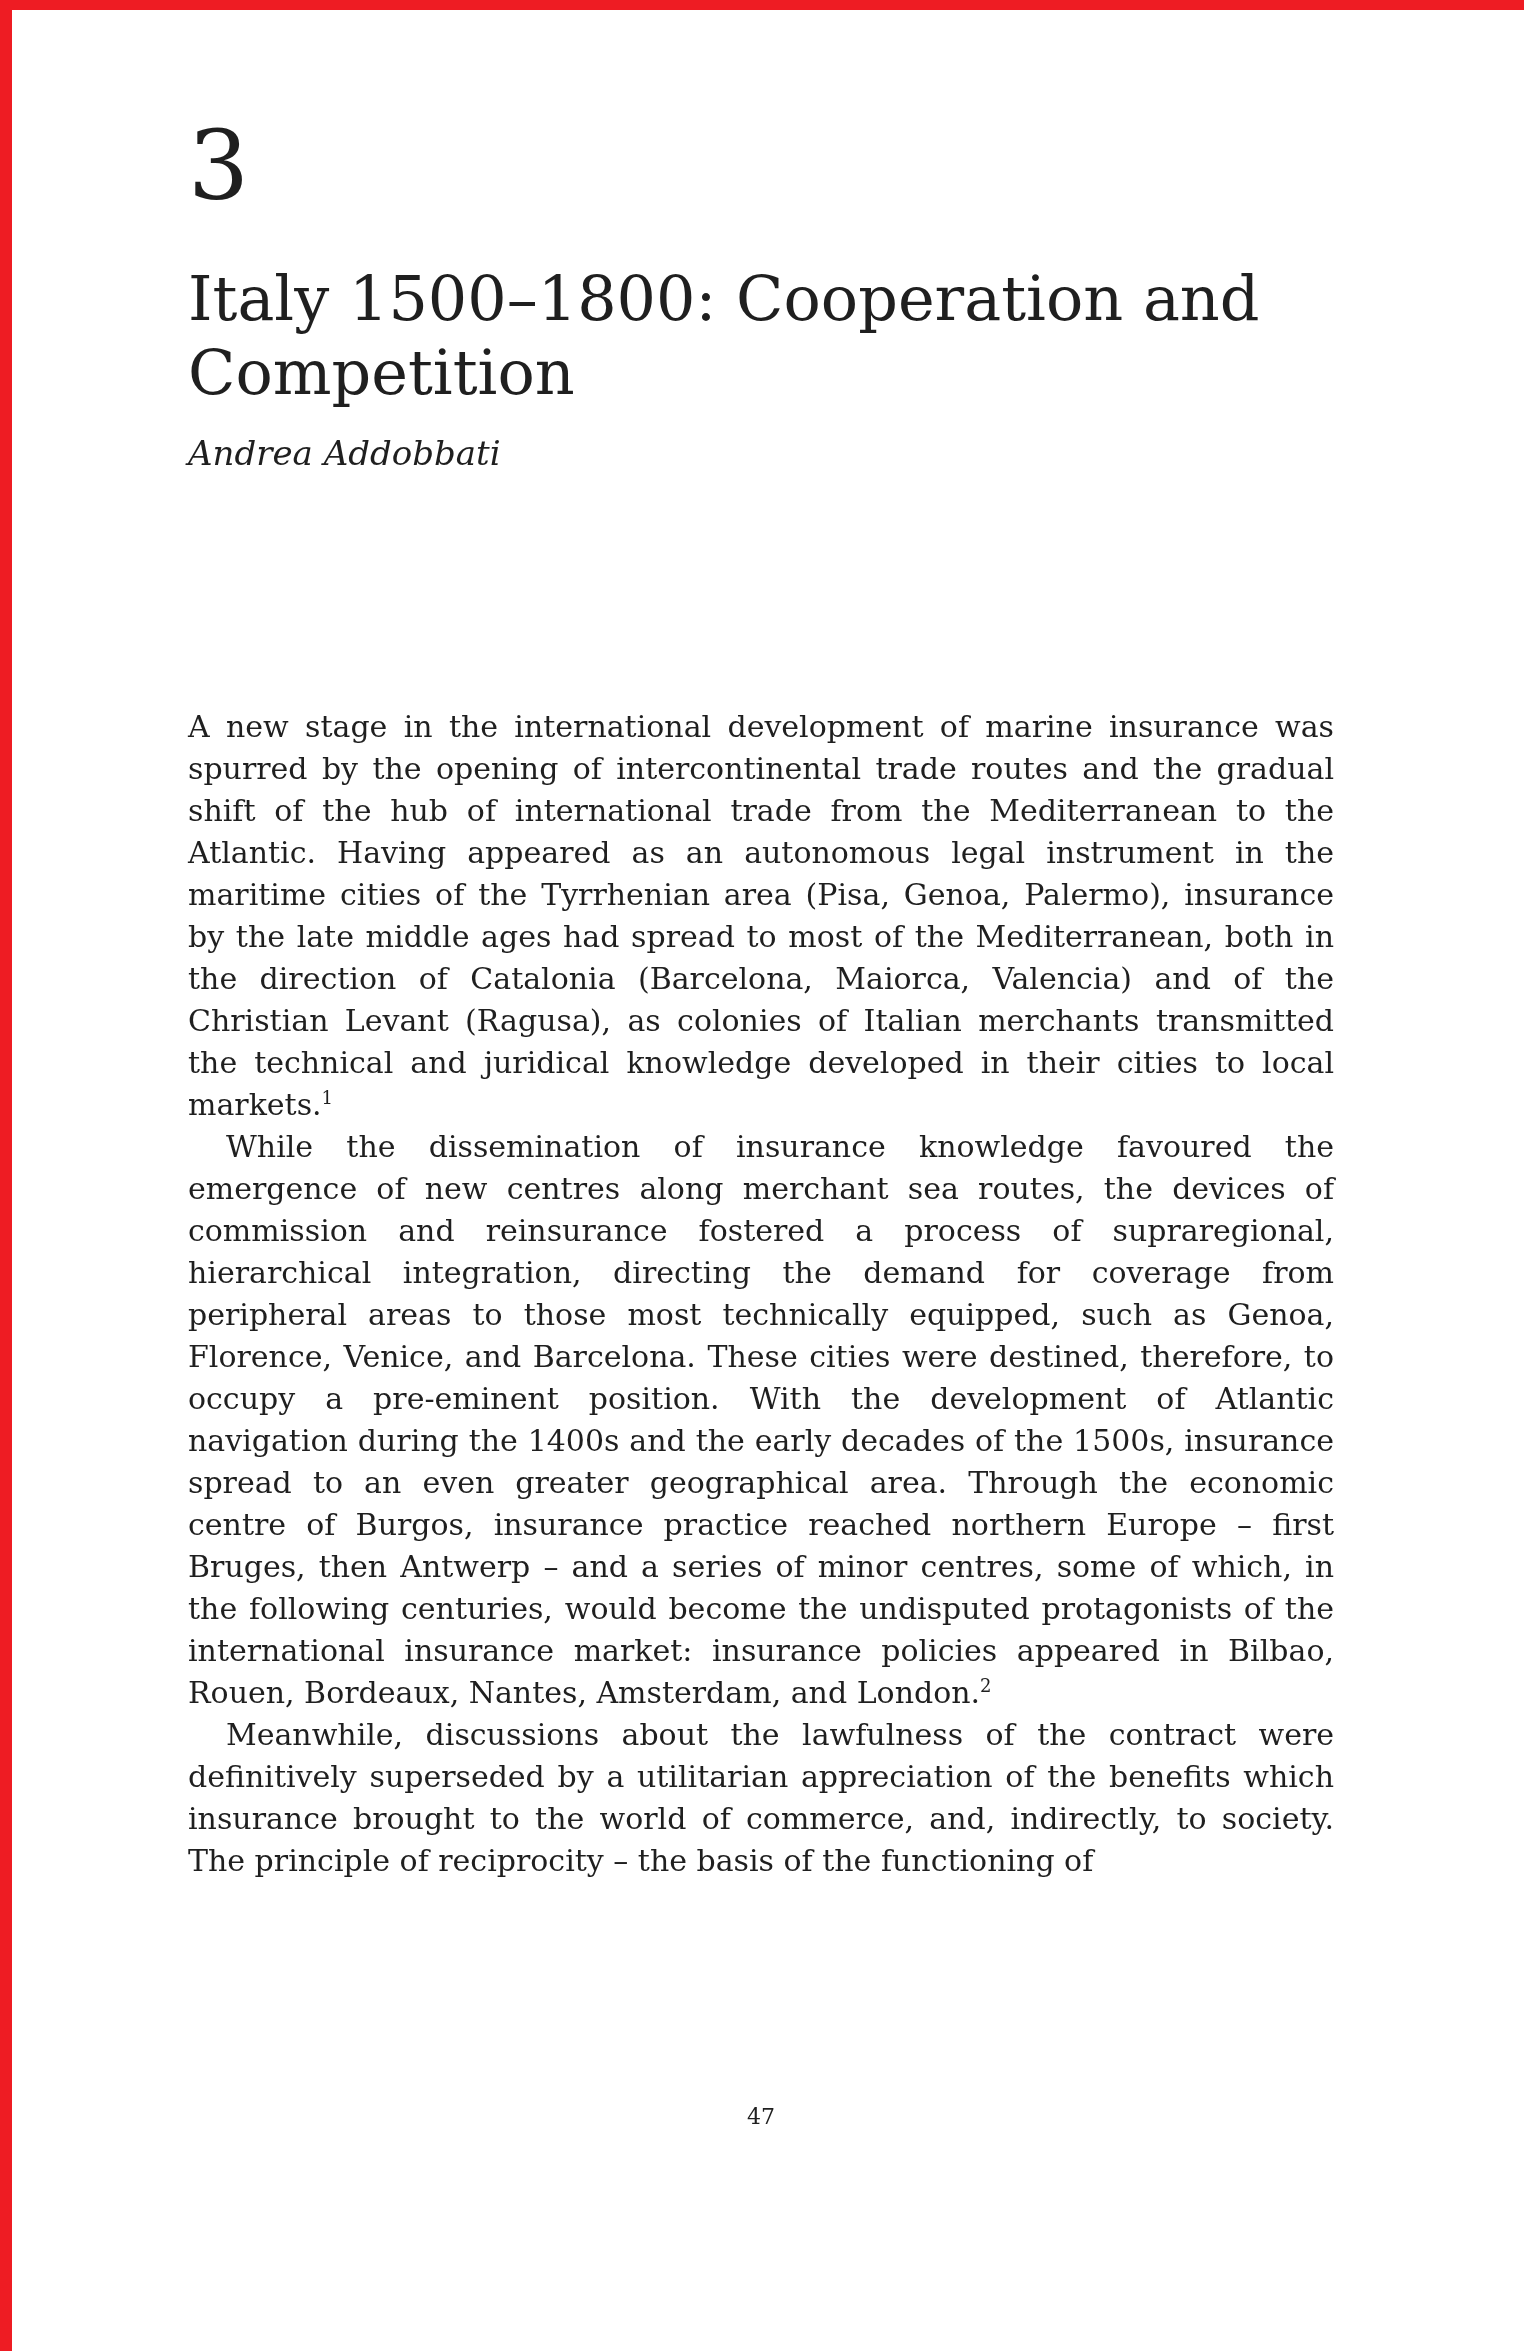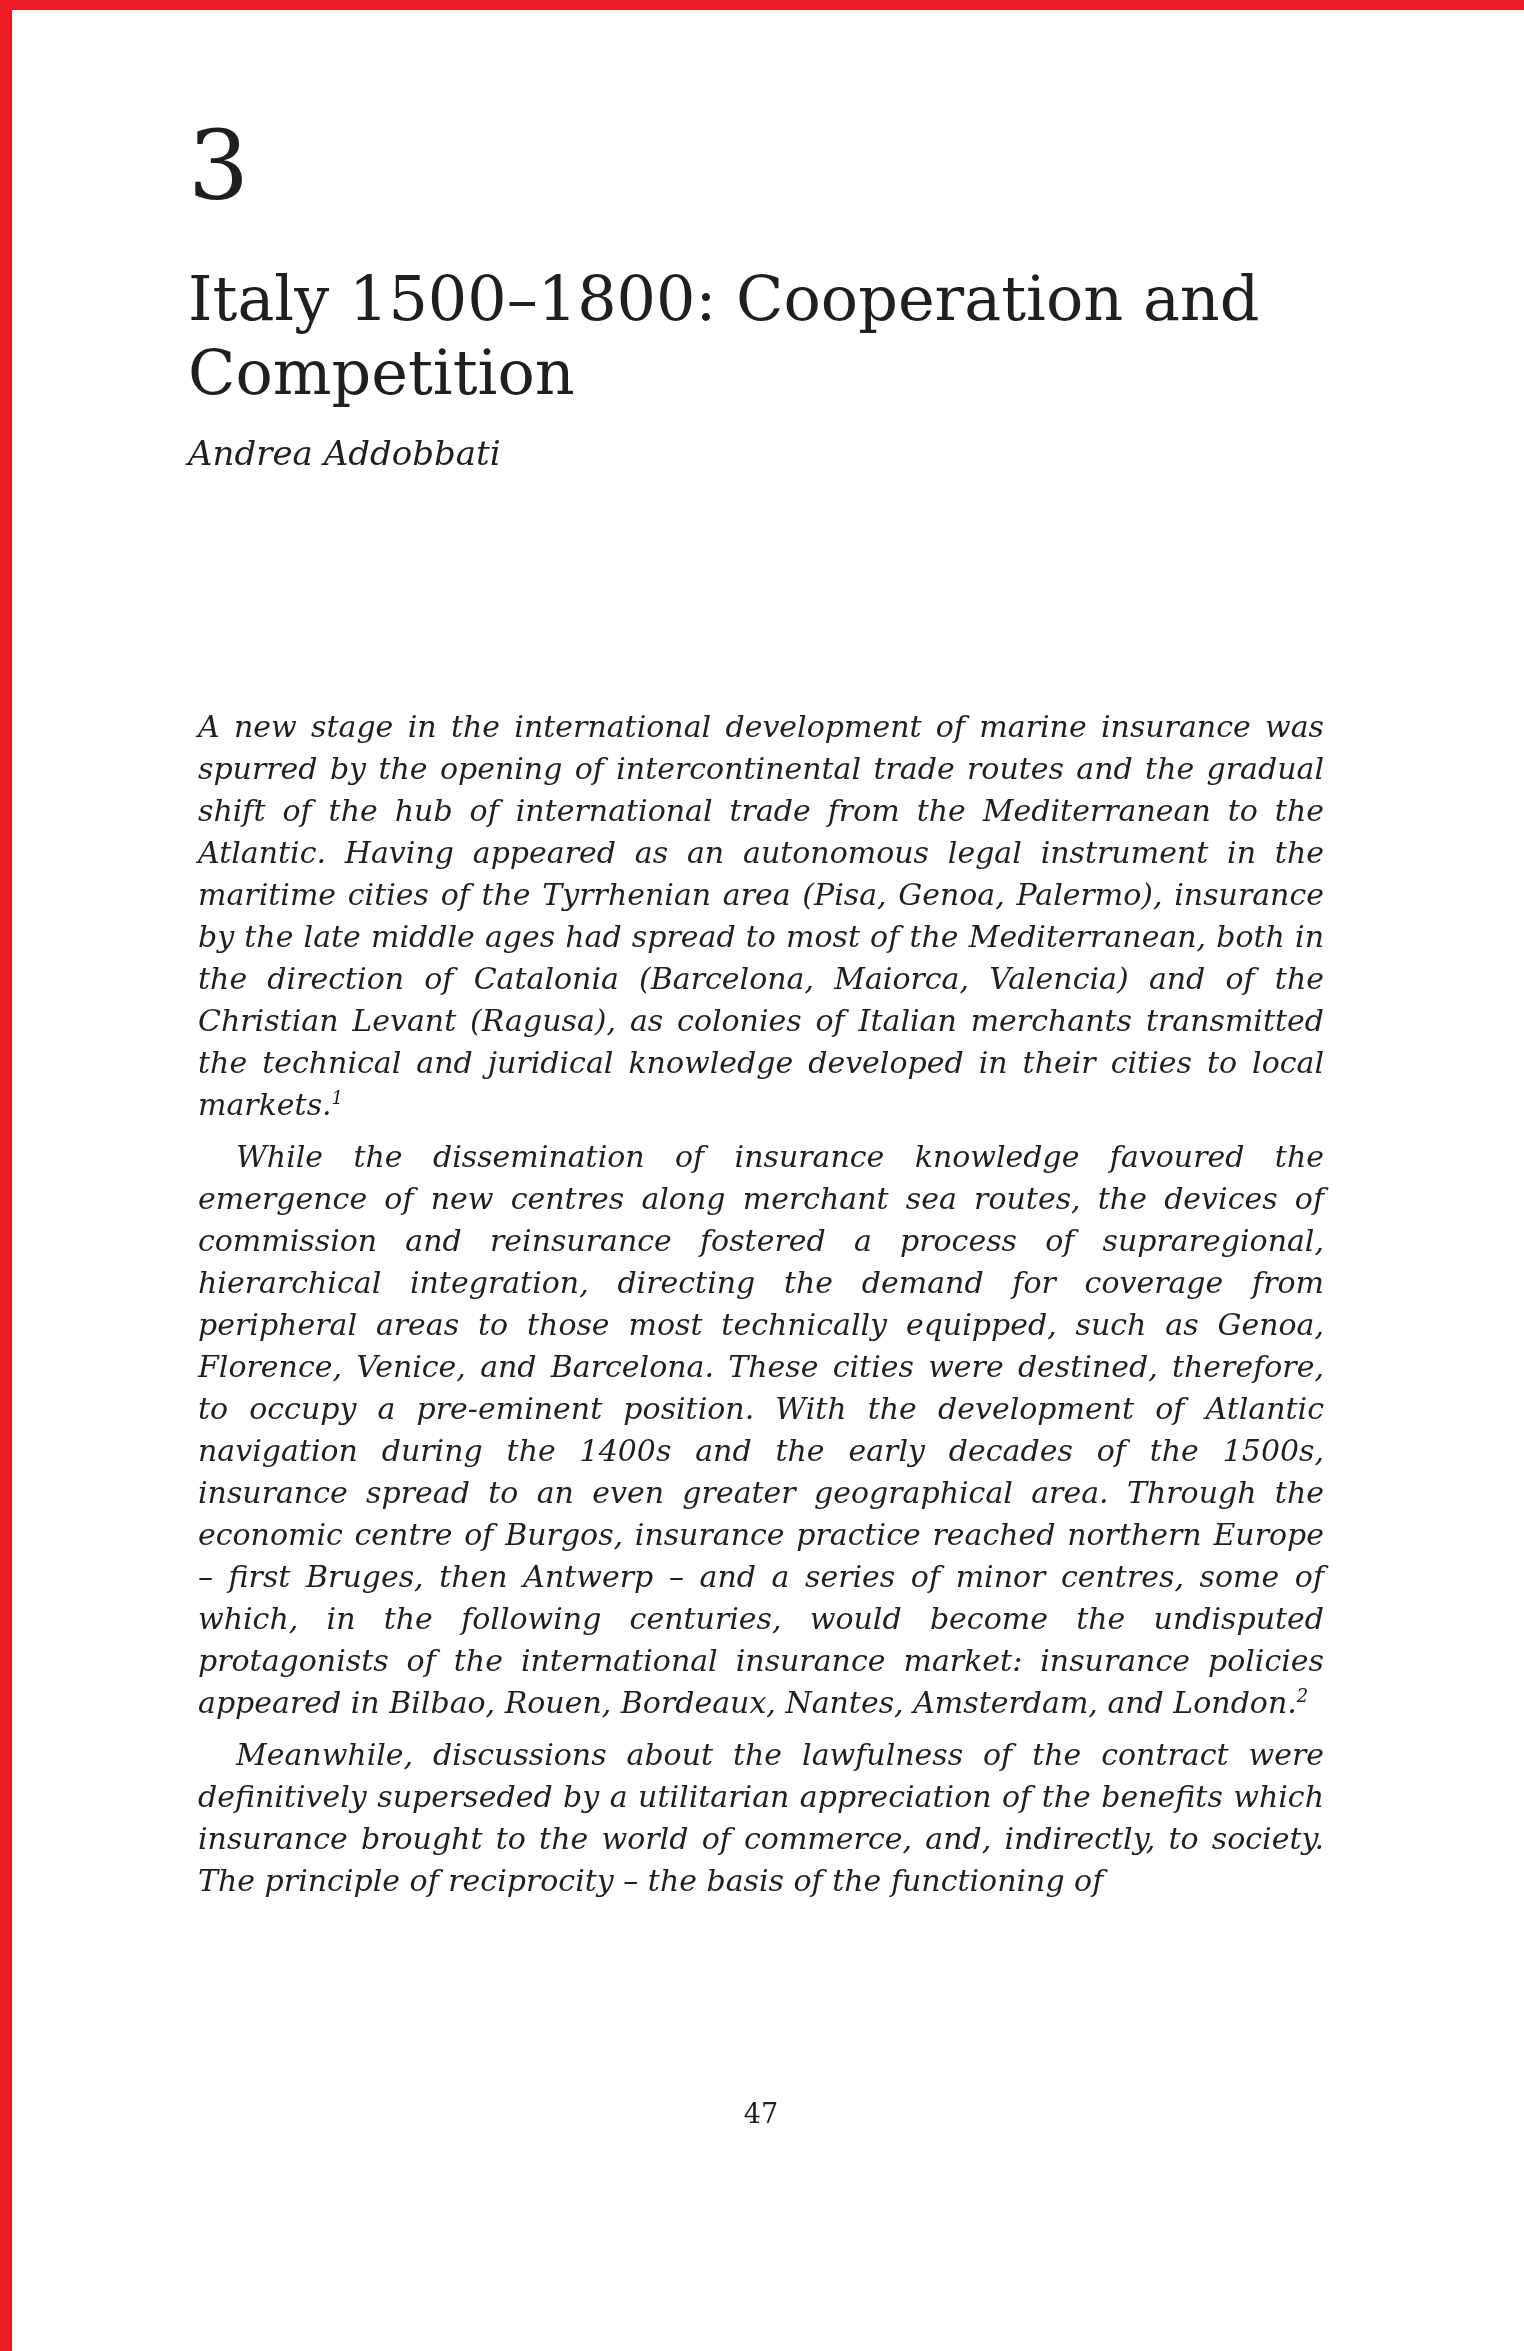--- a/index.html
+++ b/index.html
@@ -51,37 +51,36 @@
     font-style: italic;
     line-height: 1.2;
   }
   .body-text {
     margin-top: 232px;
     font-size: 30px;
     line-height: 1.4;
     text-align: justify;
   }
   .body-text p {
-    margin: 10px;
-    font-style: italic;
+    margin: 0;
   }
   .body-text p.indent {
     text-indent: 38px;
   }
   .body-text sup {
     font-size: 60%;
     line-height: 0;
   }
   .page-number {
     position: absolute;
     bottom: 222px;
     left: 188px;
     width: 1146px;
     text-align: center;
-    font-size: 27px;
+    font-size: 22px;
   }
 </style>
 </head>
 <body>
 
 <div class="page">
   <div class="red-bar-top"></div>
   <div class="red-bar-left"></div>
 
   <div class="content">

